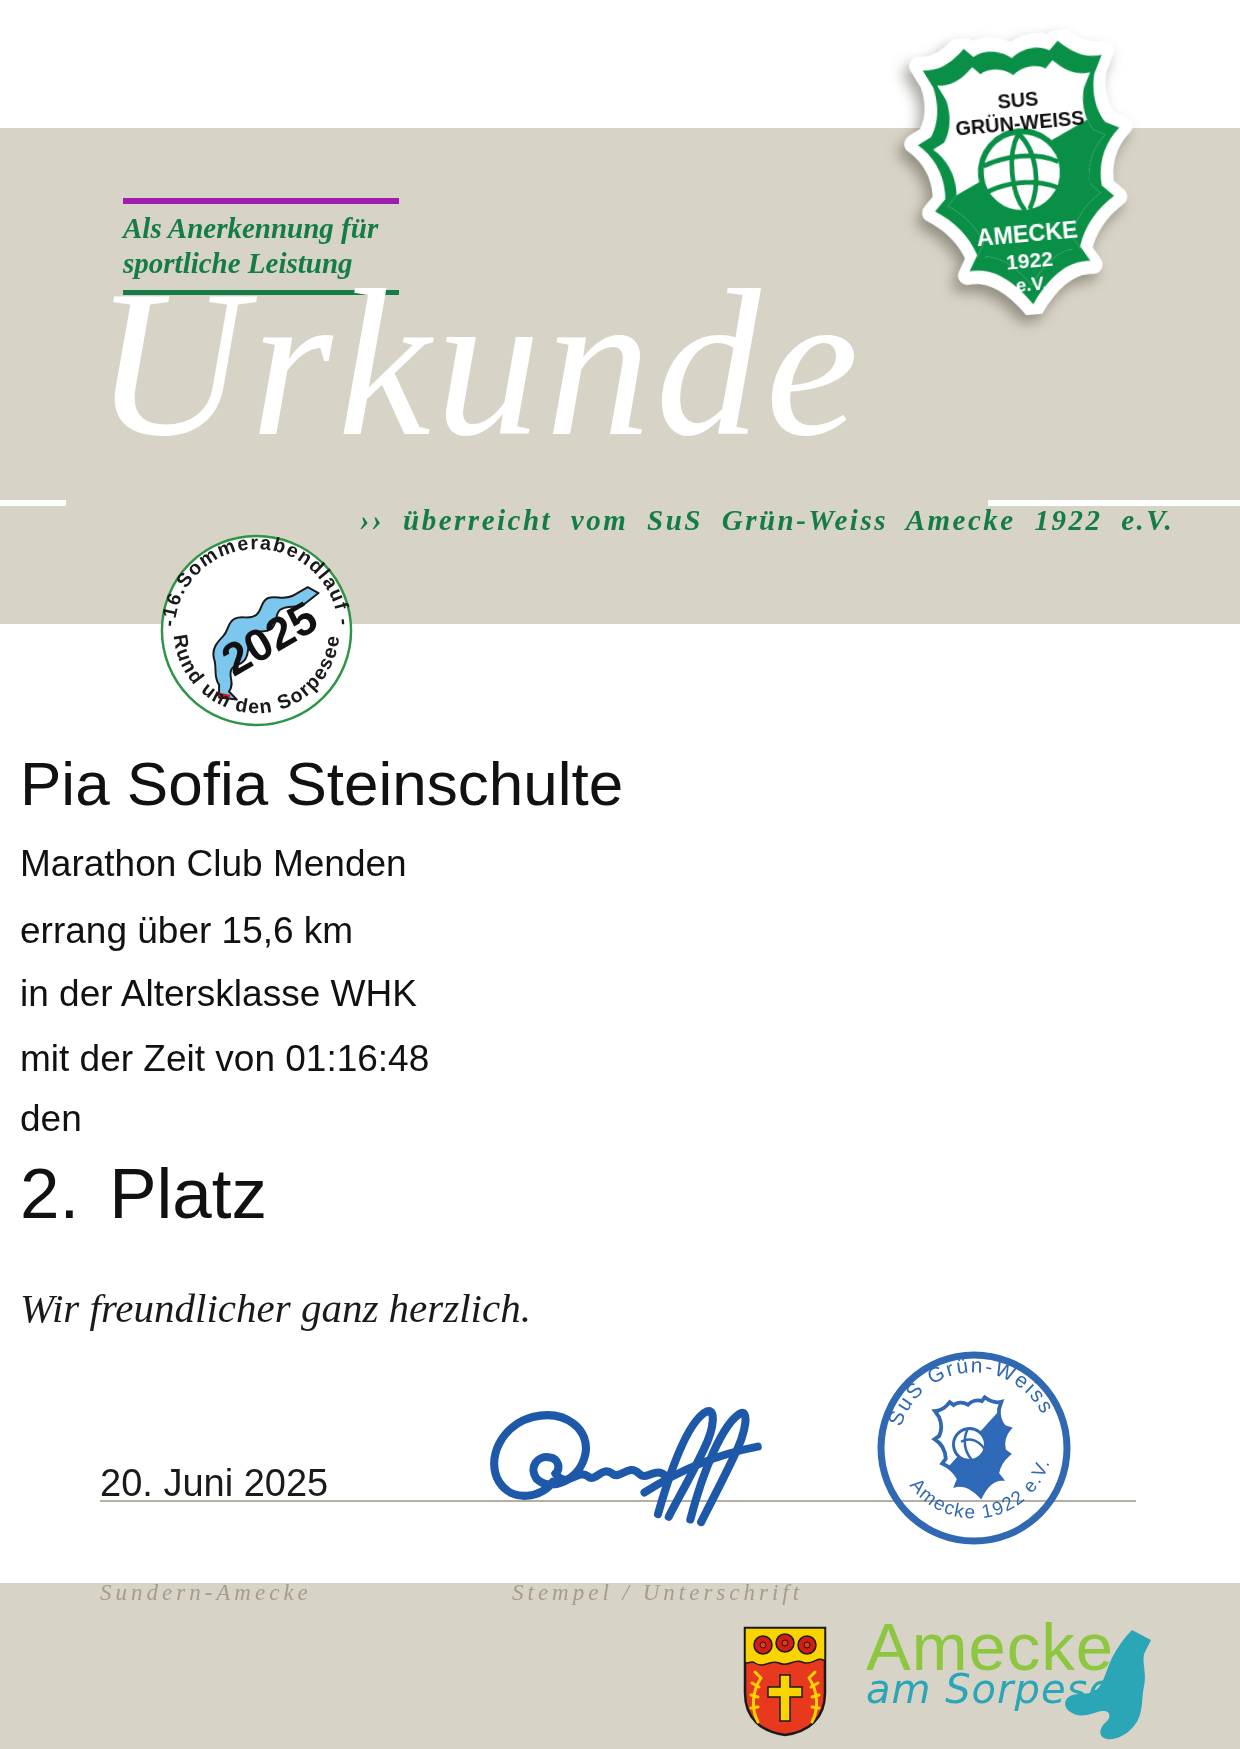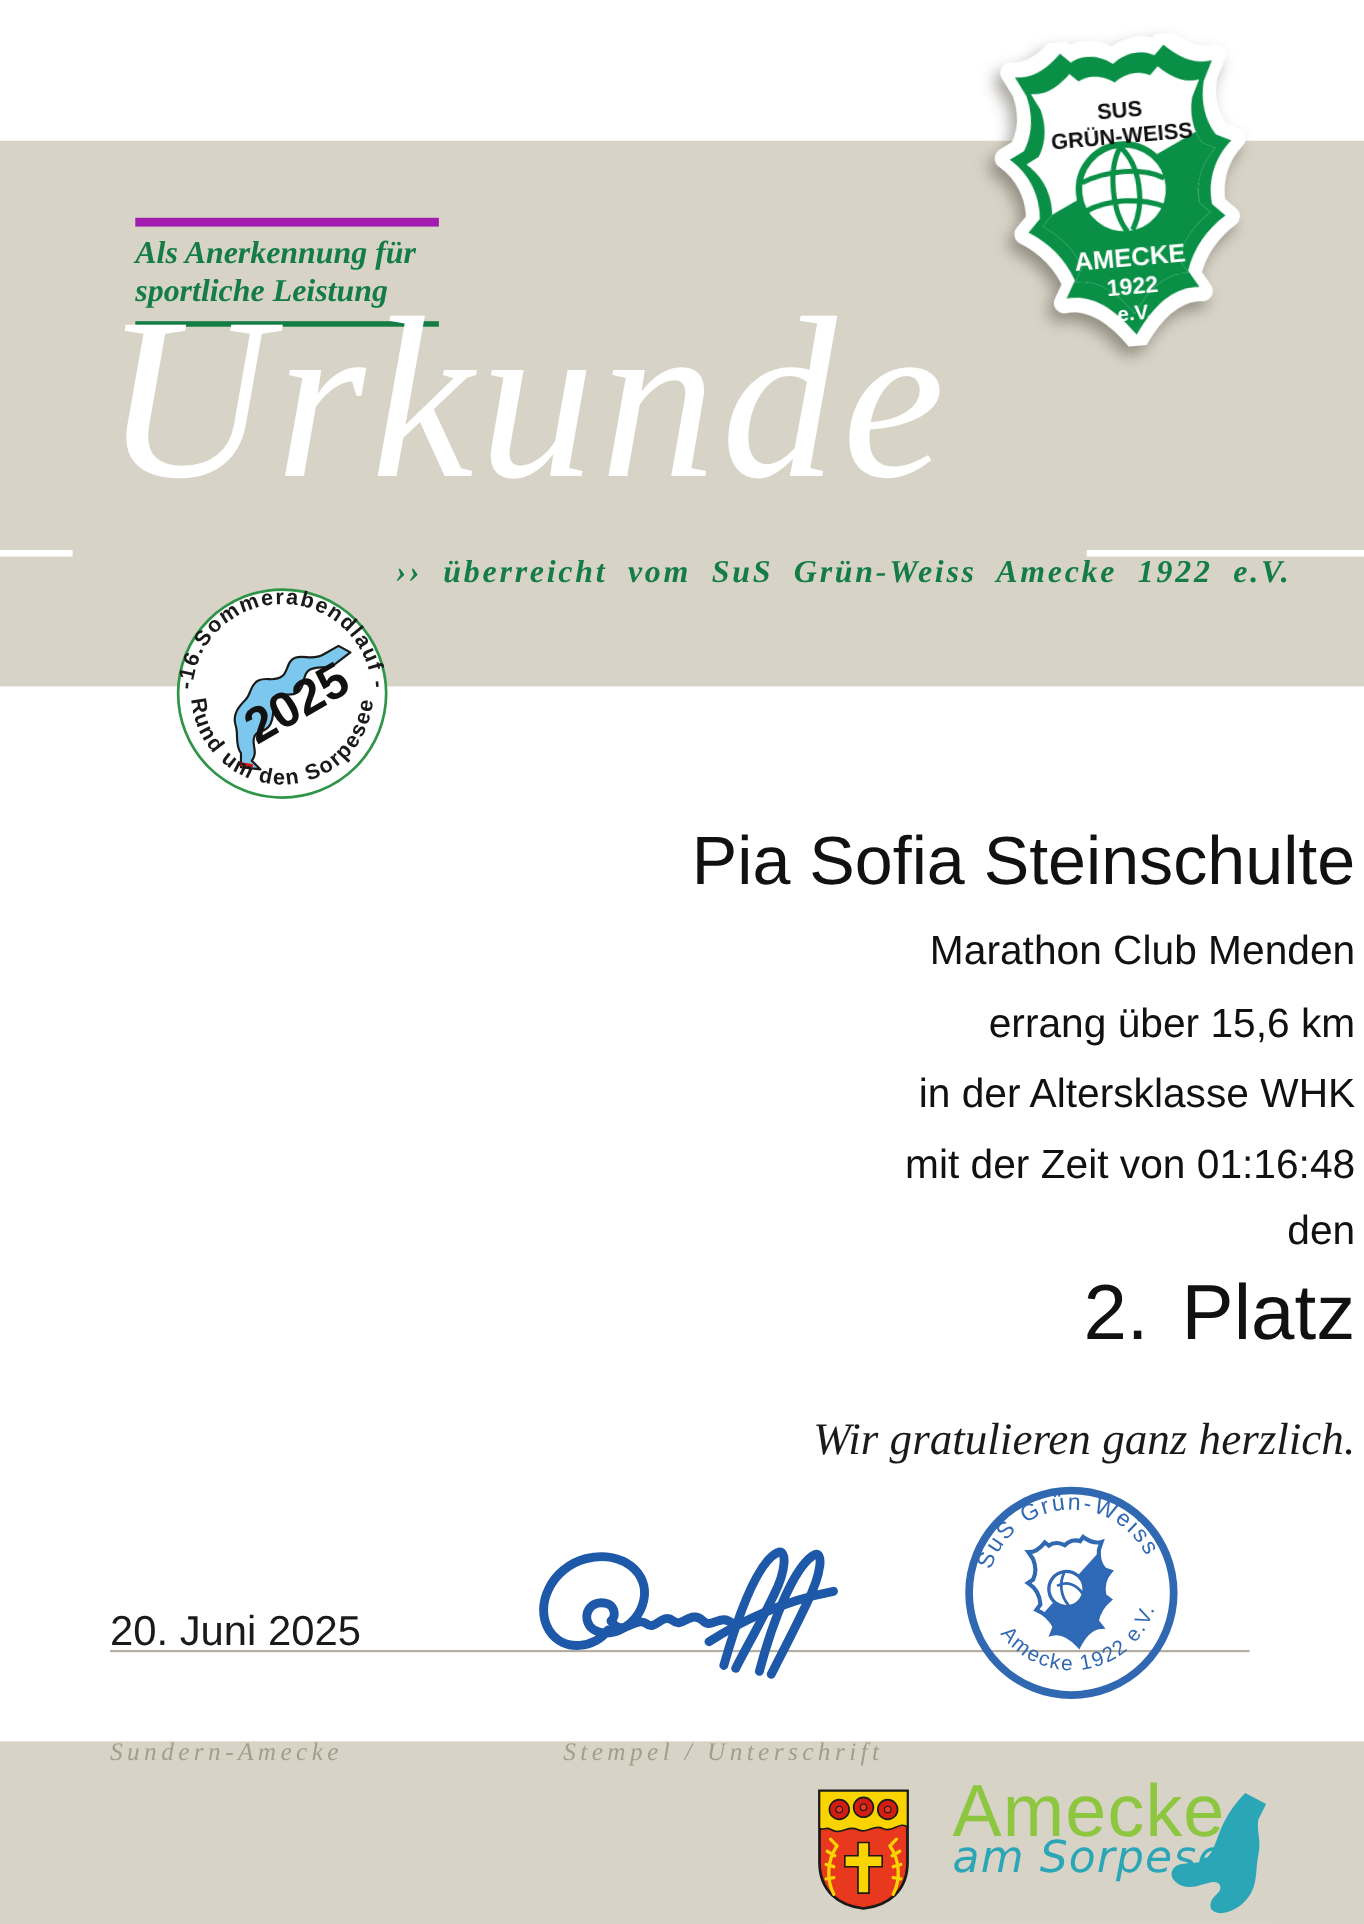--- a/index.html
+++ b/index.html
@@ -5,38 +5,38 @@
   html,body{margin:0;padding:0;background:#fff;}
   .page{position:relative;width:1240px;height:1749px;background:#ffffff;overflow:hidden;
         font-family:"Liberation Sans",sans-serif;}
   .abs{position:absolute;}
 
   
   .band-top{left:0;top:128px;width:1240px;height:496px;background:#d8d3c7;}
   .band-bottom{left:0;top:1583px;width:1240px;height:166px;background:#d8d3c7;}
 
   
-  .recognition{left:123px;top:198px;width:276px;border-top:8px solid #a21caf;border-bottom:5px solid #147c45;
+  .recognition{left:123px;top:198px;width:276px;border-top:6px solid #a21caf;border-bottom:5px solid #147c45;
       padding:7px 0 9px 0;color:#147c45;font-family:"Liberation Serif",serif;font-style:italic;
       font-weight:600;font-size:29px;line-height:1.2;}
 
   
   .title{left:94px;top:258px;color:#ffffff;font-family:"Liberation Serif",serif;font-style:italic;
       font-weight:400;font-size:210px;line-height:1;letter-spacing:5px;white-space:nowrap;}
 
   .wline{background:#ffffff;height:6px;top:500px;}
   .wline-left{left:0;width:66px;}
   .wline-right{left:988px;width:252px;}
 
   .subtitle{left:360px;top:504px;width:750px;text-align:right;color:#147c45;
       font-family:"Liberation Serif",serif;font-style:italic;font-weight:700;font-size:29px;
       letter-spacing:2.5px;word-spacing:9px;white-space:nowrap;}
 
   
-  .cline{left:32px;width:1200px;text-align:right;color:#111;line-height:1;}
+  .cline{left:20px;width:1200px;text-align:left;color:#111;line-height:1;}
   .recipient{top:753px;font-size:62px;}
   .club{top:845px;font-size:37px;}
   .distance{top:912px;font-size:37px;}
   .ageclass{top:975px;font-size:37px;}
   .timeline{top:1040px;font-size:37px;}
   .article{top:1100px;font-size:37px;}
   .place{top:1158px;font-size:71px;}
   .place .gap{display:inline-block;width:30px;}
   .congrats{top:1288px;font-family:"Liberation Serif",serif;font-style:italic;font-size:41px;color:#1a1a1a;}
 
@@ -125,21 +125,21 @@
     </text>
   </svg>
 
   <div class="abs cline recipient">Pia Sofia Steinschulte</div>
   <div class="abs cline club">Marathon Club Menden</div>
   <div class="abs cline distance">errang über 15,6 km</div>
   <div class="abs cline ageclass">in der Altersklasse WHK</div>
   <div class="abs cline timeline">mit der Zeit von 01:16:48</div>
   <div class="abs cline article">den</div>
   <div class="abs cline place"><span>2.</span><span class="gap"></span><span>Platz</span></div>
-  <div class="abs cline congrats">Wir gratulieren ganz herzlich.</div>
+  <div class="abs cline congrats">Wir freundlicher ganz herzlich.</div>
 
   <div class="abs date">20. Juni 2025</div>
   <div class="abs rule"></div>
   <div class="abs flabel flabel-place">Sundern-Amecke</div>
   <div class="abs flabel flabel-sig">Stempel / Unterschrift</div>
 
   <svg class="abs sig-svg" viewBox="0 0 230 100">
     <g fill="none" stroke="#1e58a8" stroke-width="6" stroke-linecap="round" stroke-linejoin="round">
       <path d="M60,62 C52,74 30,78 20,62 C10,45 22,20 45,14 C70,8 88,24 84,42 C80,61 58,70 48,60 C42,52 48,42 58,44 C64,45 66,52 62,56"></path>
       <path d="M62,56 C70,68 78,52 86,58 C92,63 96,50 104,56 C110,61 116,48 124,56 C130,62 136,50 144,58"></path>

